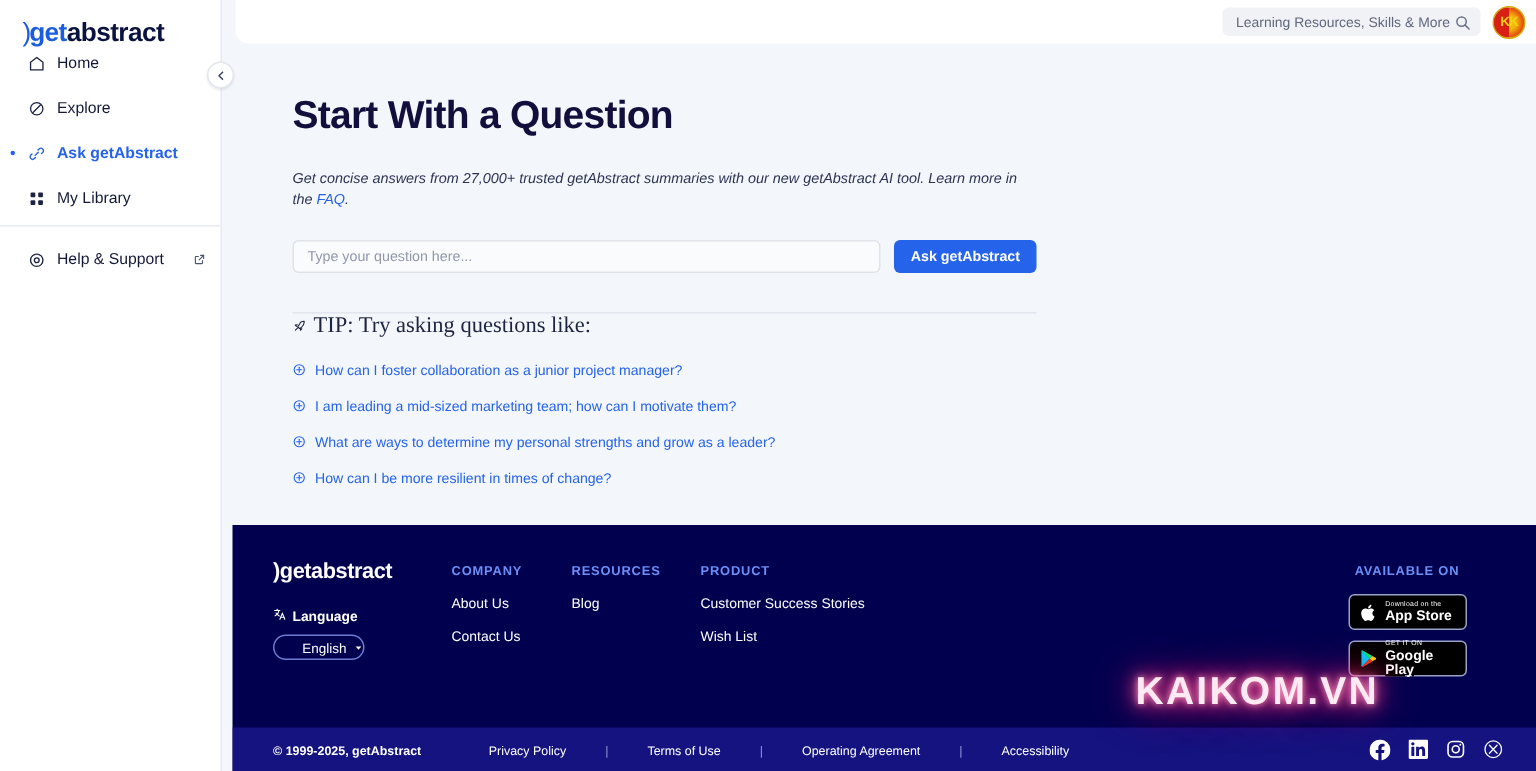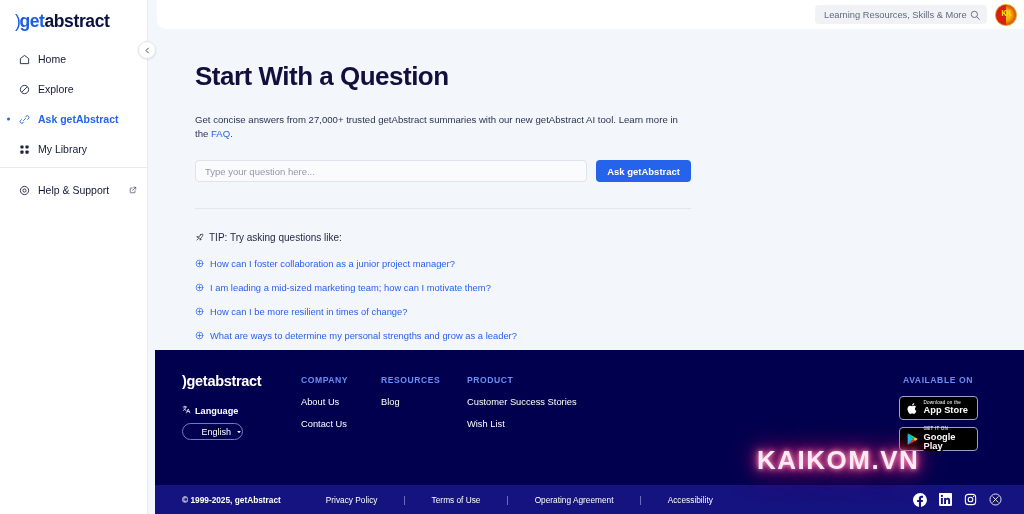--- a/index.html
+++ b/index.html
@@ -20,21 +20,21 @@
   }
   .brand {
     padding: 11px 0 0 15px;
     font-size: 17.5px; font-weight: 700; letter-spacing: -0.4px;
     color: #0b1f6b; white-space: nowrap;
   }
   .brand .chev { color: #1b5ce0; font-weight: 400; margin-right: -1px; }
   .brand .get { color: #1b5ce0; }
   .brand .abs { color: #0a1240; }
 
-  .nav { margin-top: 17px; }
+  .nav { }
   .nav-item {
     position: relative;
     display: flex; align-items: center;
     height: 20px; margin-bottom: 0;
     padding: 0 10px 0 18px;
     font-size: 10.5px; color: #121936;
     cursor: pointer;
   }
   .nav-item .ico {
     width: 13px; height: 13px; margin-right: 7px;
@@ -81,21 +81,20 @@
   .search-box .ph {
     flex: 1; font-size: 9.3px; color: #61687e; white-space: nowrap; overflow: hidden;
   }
   .search-box .mag { color: #6b7288; display: flex; align-items: center; }
   .avatar {
     width: 22px; height: 22px; border-radius: 50%;
     background: radial-gradient(circle at 50% 50%, #f2c40e 0%, #f2b50a 34%, #e23b13 74%, #cf2a0c 100%);
     position: relative; overflow: hidden; cursor: pointer;
     display: flex; align-items: center; justify-content: center;
     border: 1px solid #d8a70a;
-    font-family: Liberation Mono, monospace;
   }
   .avatar .half {
     position: absolute; left: 0; top: 0; width: 50%; height: 100%;
     background: #d81f14;
   }
   .avatar .txt {
     position: relative; font-size: 9px; font-weight: 700; letter-spacing: -0.6px;
     color: #f5d312; z-index: 2; line-height: 1;
   }
 
@@ -106,21 +105,21 @@
     background: #f3f6fb;
   }
 
   .content { position: absolute; left: 195px; top: 62px; width: 496px; }
   .page-title {
     font-size: 26px; font-weight: 700; color: #130f3d;
     letter-spacing: -0.5px; line-height: 1.1;
   }
   .lede {
     margin-top: 22px;
-    font-size: 9.6px; color: #2c3352; line-height: 1.45;
+    font-size: 9.6px; color: #2c3352; line-height: 1.45; font-style: italic;
   }
   .lede a { color: #2563eb; text-decoration: none; }
 
   .ask-row { margin-top: 20px; display: flex; align-items: center; gap: 9px; }
   .ask-input {
     flex: 1; height: 22px;
     background: #fafbfd; border: 1px solid #dfe3ea; border-radius: 4px;
     padding: 0 9px; font-size: 9.5px; color: #3b4260;
     font-family: "Liberation Sans", sans-serif; outline: none;
   }
@@ -130,22 +129,22 @@
     background: #2563eb; color: #ffffff;
     border: none; border-radius: 4px;
     font-size: 9.5px; font-weight: 600; cursor: pointer;
     font-family: "Liberation Sans", sans-serif;
     white-space: nowrap;
   }
 
   .divider { margin-top: 26px; border-top: 1px solid #e2e6ee; }
 
   .tip-row {
-    margin-top: 23px; display: flex; align-items: center; gap: 5px;
-    font-size: 10px; color: #1d2440;
+    display: flex; align-items: center; gap: 5px;
+    font-size: 15px; color: #1d2440; font-family: Liberation Serif, serif;
   }
   .tip-row .tip-ico { color: #1d2440; display: flex; align-items: center; }
 
   .suggestions { margin-top: 15px; }
   .sugg {
     display: flex; align-items: center; gap: 6px;
     margin-bottom: 13px; cursor: pointer;
     font-size: 9.4px; color: #2563eb;
   }
   .sugg .plus { color: #2563eb; display: flex; align-items: center; flex: 0 0 auto; }
@@ -388,31 +387,31 @@
         <span>I am leading a mid-sized marketing team; how can I motivate them?</span>
       </div>
       <div class="sugg">
         <span class="plus">
           <svg width="9" height="9" viewBox="0 0 16 16" fill="none" stroke="currentColor" stroke-width="1.3" stroke-linecap="round">
             <circle cx="8" cy="8" r="6"></circle>
               <line x1="8" y1="5" x2="8" y2="11"></line>
               <line x1="5" y1="8" x2="11" y2="8"></line>
           </svg>
         </span>
-        <span>How can I be more resilient in times of change?</span>
+        <span>What are ways to determine my personal strengths and grow as a leader?</span>
       </div>
       <div class="sugg">
         <span class="plus">
           <svg width="9" height="9" viewBox="0 0 16 16" fill="none" stroke="currentColor" stroke-width="1.3" stroke-linecap="round">
             <circle cx="8" cy="8" r="6"></circle>
               <line x1="8" y1="5" x2="8" y2="11"></line>
               <line x1="5" y1="8" x2="11" y2="8"></line>
           </svg>
         </span>
-        <span>What are ways to determine my personal strengths and grow as a leader?</span>
+        <span>How can I be more resilient in times of change?</span>
       </div>
     </div>
   </div>
 
   <div class="footer">
     <div class="footer-main">
 
       <div class="f-brand">)getabstract</div>
 
       <div class="lang-label">

